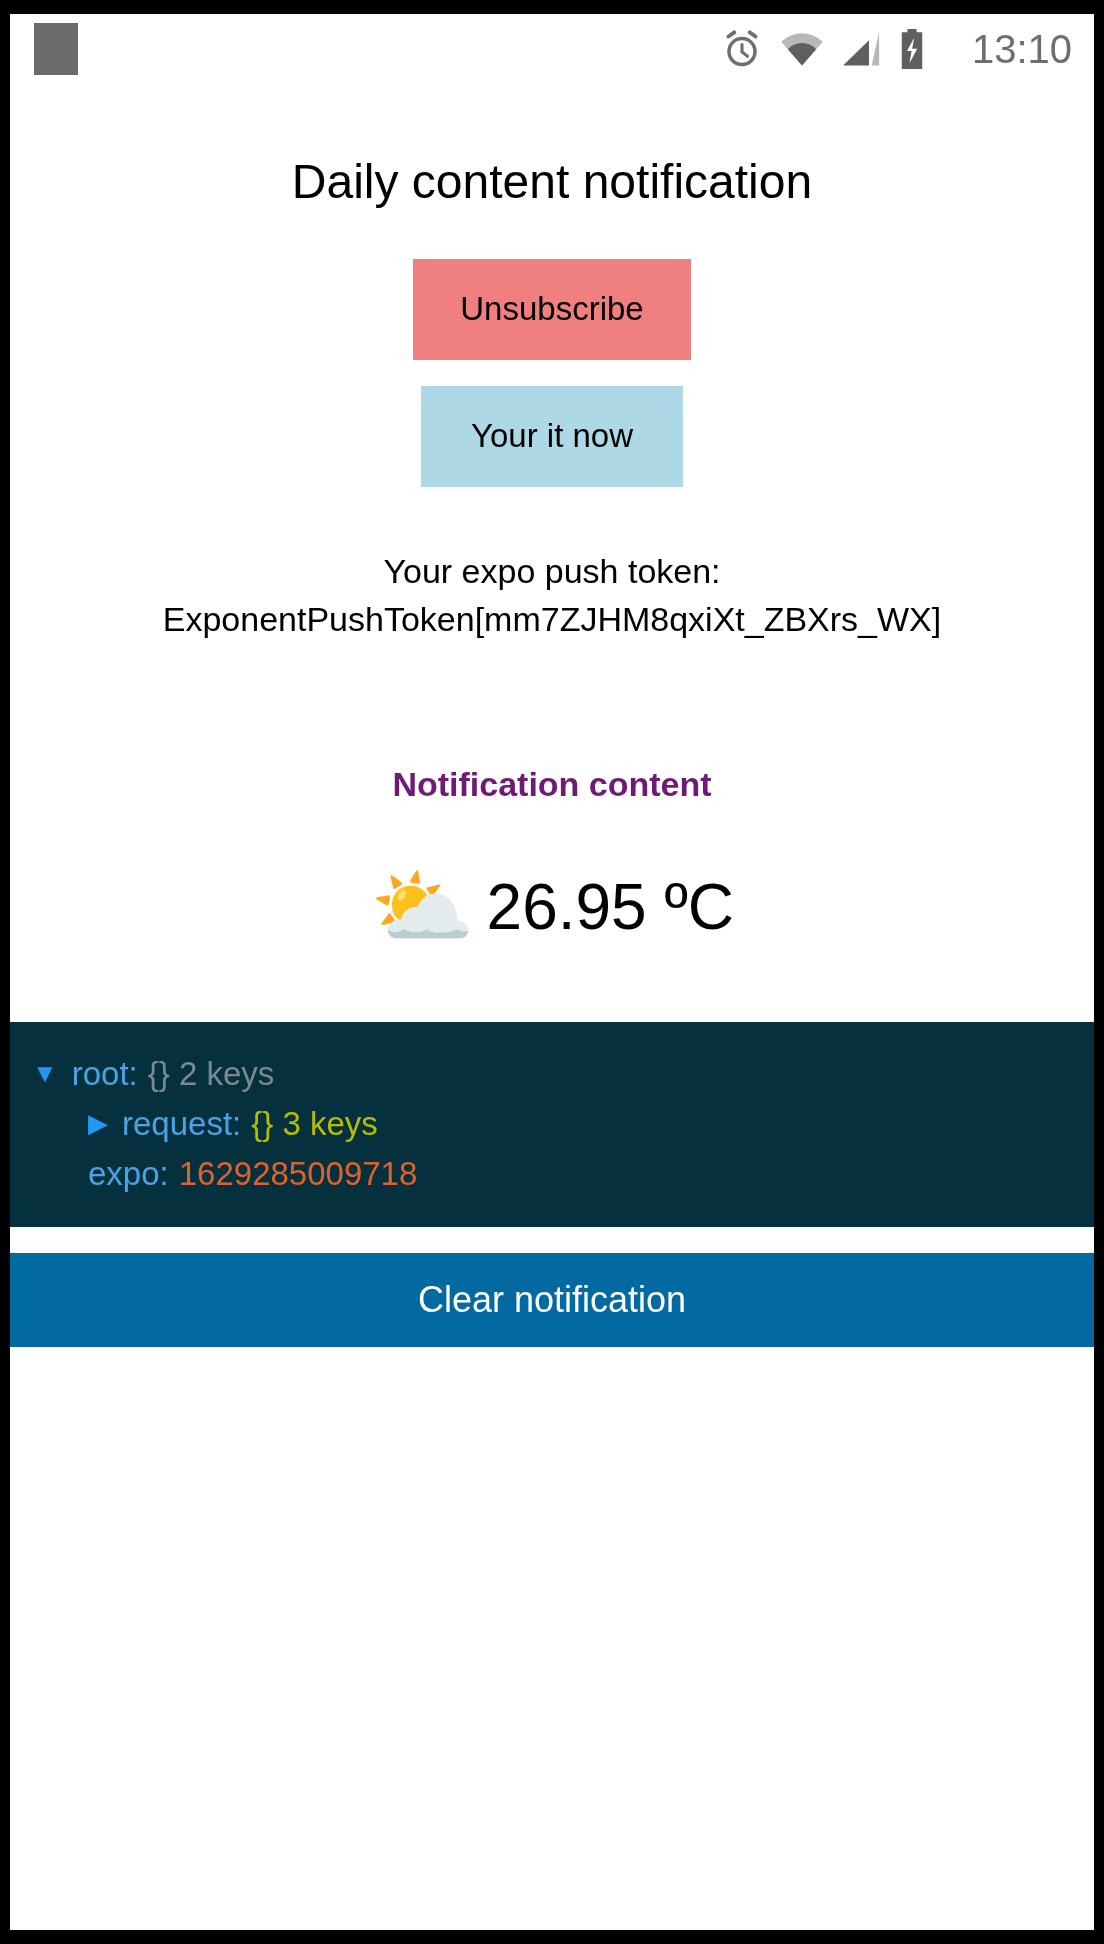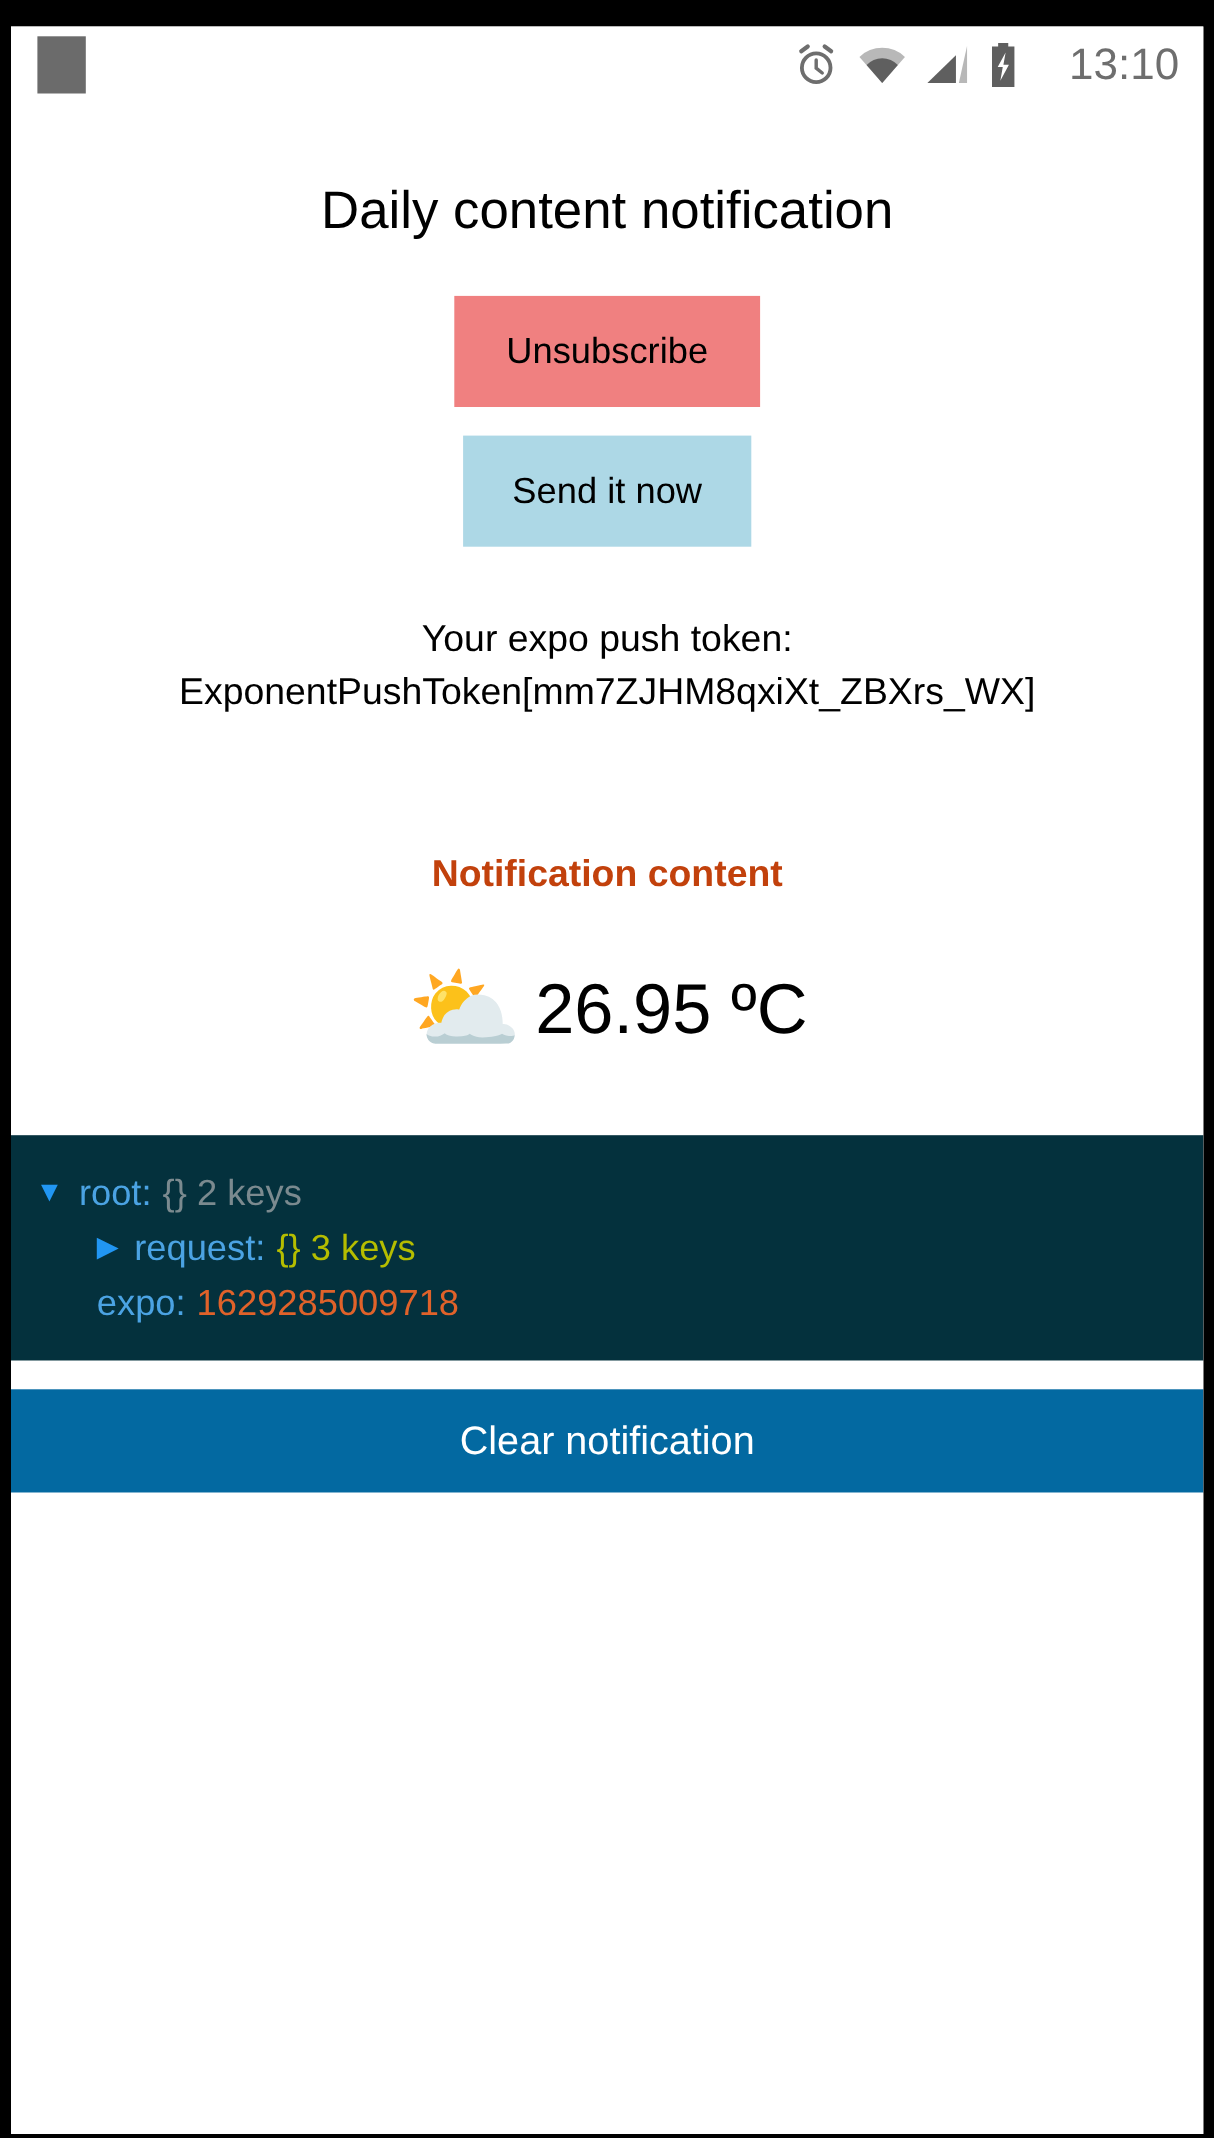--- a/index.html
+++ b/index.html
@@ -9,21 +9,21 @@
     font-family:"Liberation Sans", sans-serif;
     overflow:hidden;
   }
   #device {
     position:absolute; left:0; top:0;
     width:1104px; height:1944px;
     background:#000;
   }
   #screen {
     position:absolute;
-    left:10px; top:24px;
+    left:10px; top:14px;
     width:1084px; height:1916px;
     background:#ffffff;
     overflow:hidden;
     display:flex;
     flex-direction:column;
   }
 
   
   .statusbar {
     height:70px;
@@ -98,21 +98,21 @@
   .token-line {
     font-size:34px;
     color:#000;
     line-height:1.42;
     display:block;
   }
   .notif-heading {
     margin-top:122px;
     font-size:34px;
     font-weight:bold;
-    color:#c2410c;
+    color:#701a75;
   }
   .weather-row {
     margin-top:48px;
     display:flex;
     align-items:center;
     justify-content:center;
     gap:12px;
     height:110px;
   }
   .weather-emoji {
@@ -223,21 +223,21 @@
         <span class="sb-time">13:10</span>
       </div>
     </div>
 
     <div class="content">
 
       <h1 class="page-title">Daily content notification</h1>
 
       <button class="btn btn-unsub">Unsubscribe</button>
 
-      <button class="btn btn-send">Send it now</button>
+      <button class="btn btn-send">Your it now</button>
 
       <div class="token-wrap">
         <span class="token-line">Your expo push token:</span>
         <span class="token-line">ExponentPushToken[mm7ZJHM8qxiXt_ZBXrs_WX]</span>
       </div>
 
       <div class="notif-heading">Notification content</div>
 
       <div class="weather-row">
         <span class="weather-emoji">⛅</span>

